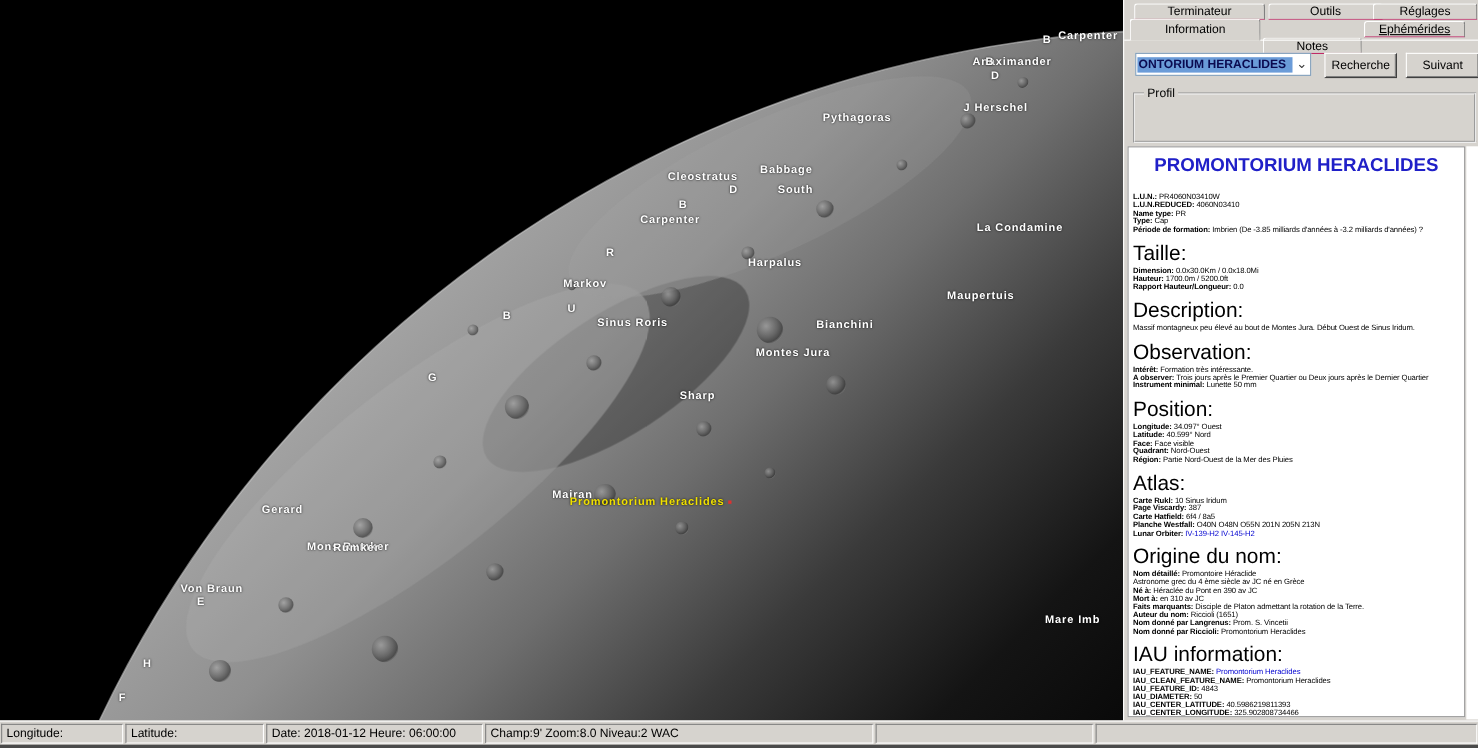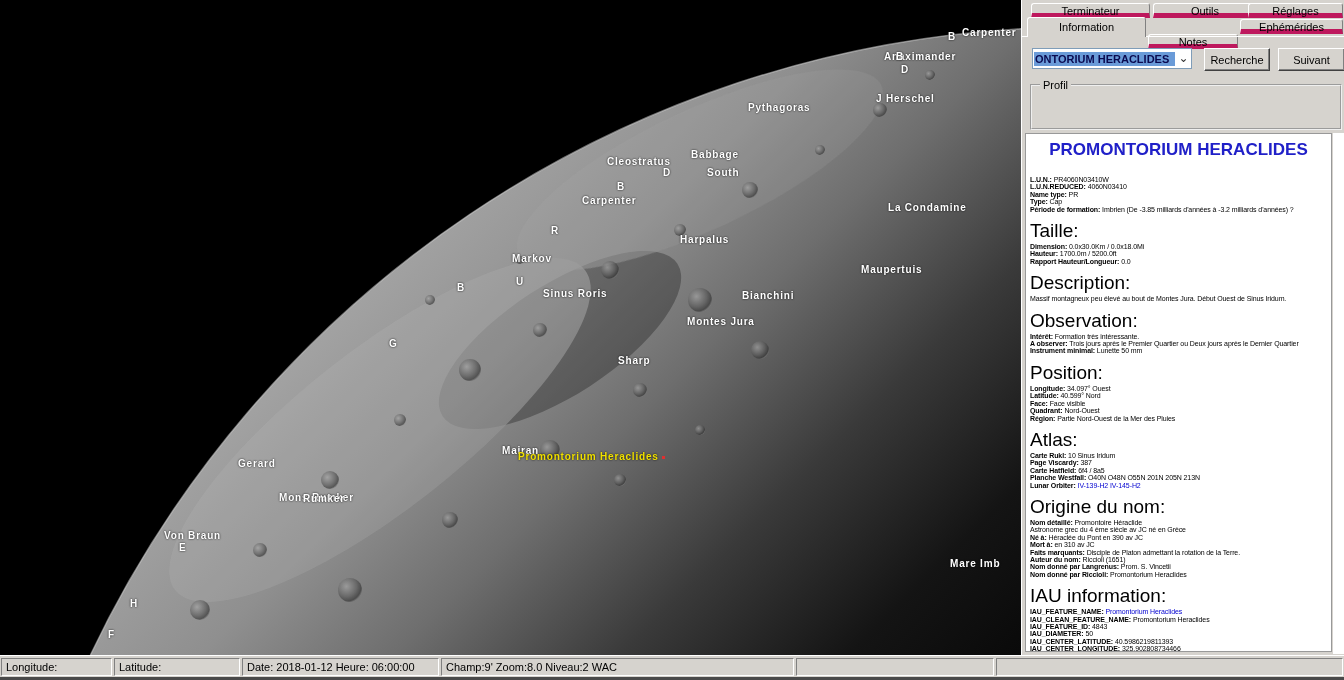--- a/index.html
+++ b/index.html
@@ -11,21 +11,21 @@
   .moon-label{position:absolute;color:#fff;font-size:10px;font-weight:700;letter-spacing:.8px;
               white-space:nowrap;text-shadow:0 0 2px #000;cursor:default;}
   .moon-label .dot{display:inline-block;width:3px;height:3px;background:#e03030;margin-left:3px;vertical-align:middle;}
 
   
   .side-panel{position:absolute;left:1021px;top:0;width:323px;height:655px;background:#d6d3ce;
               border-left:1px solid #fff;font-size:11px;}
   .tab{position:absolute;box-sizing:border-box;background:#d6d3ce;text-align:center;
        border:1px solid #808080;border-bottom:none;border-top-left-radius:3px;border-top-right-radius:3px;
        border-top-color:#fff;border-left-color:#fff;padding-top:1px;height:15px;cursor:default;}
-  .tab.inactive{border-bottom:5px solid #be185d;}
+  .tab.inactive{border-bottom:1px solid #be185d;}
   .tab.active{z-index:3;height:20px;padding-top:3px;}
   .tab-baseline{position:absolute;left:0;top:36px;width:323px;border-top:1px solid #fff;z-index:1;}
 
   .combo{position:absolute;left:10px;top:48px;width:160px;height:21px;background:#fff;
          border:1px solid #7f9db9;box-sizing:border-box;display:flex;align-items:center;}
   .combo-text{flex:1;margin:1px;background:#6a9bd8;color:#0a0a50;font-size:11px;font-weight:700;
               padding:1px 1px;white-space:nowrap;overflow:hidden;}
   .combo-arrow{width:15px;text-align:center;color:#333;font-size:12px;line-height:17px;cursor:pointer;}
 
   .btn{position:absolute;top:48px;height:23px;background:#d6d3ce;box-sizing:border-box;
@@ -150,21 +150,21 @@
 
   <div class="side-panel">
     <div class="tab-baseline"></div>
 
     <div class="tab inactive" style="left:9px;top:3px;width:119px;">Terminateur</div>
     <div class="tab inactive" style="left:131px;top:3px;width:104px;">Outils</div>
     <div class="tab inactive" style="left:226px;top:3px;width:95px;">Réglages</div>
 
     <div class="tab active" style="left:5px;top:17px;width:119px;">Information</div>
     <div class="tab inactive" style="left:126px;top:34px;width:90px;">Notes</div>
-    <div class="tab inactive" style="left:218px;top:19px;width:103px;">Ephémérides</div>
+    <div class="tab inactive" style="left:218px;top:19px;width:92px;text-decoration:underline;">Ephémérides</div>
 
     <div class="combo">
       <span class="combo-text">ONTORIUM HERACLIDES</span>
       <span class="combo-arrow">⌄</span>
     </div>
     <div class="btn" style="left:182px;width:66px;">Recherche</div>
     <div class="btn" style="left:256px;width:67px;">Suivant</div>
 
     <div class="groupbox"></div>
     <div class="groupbox-label">Profil</div>

